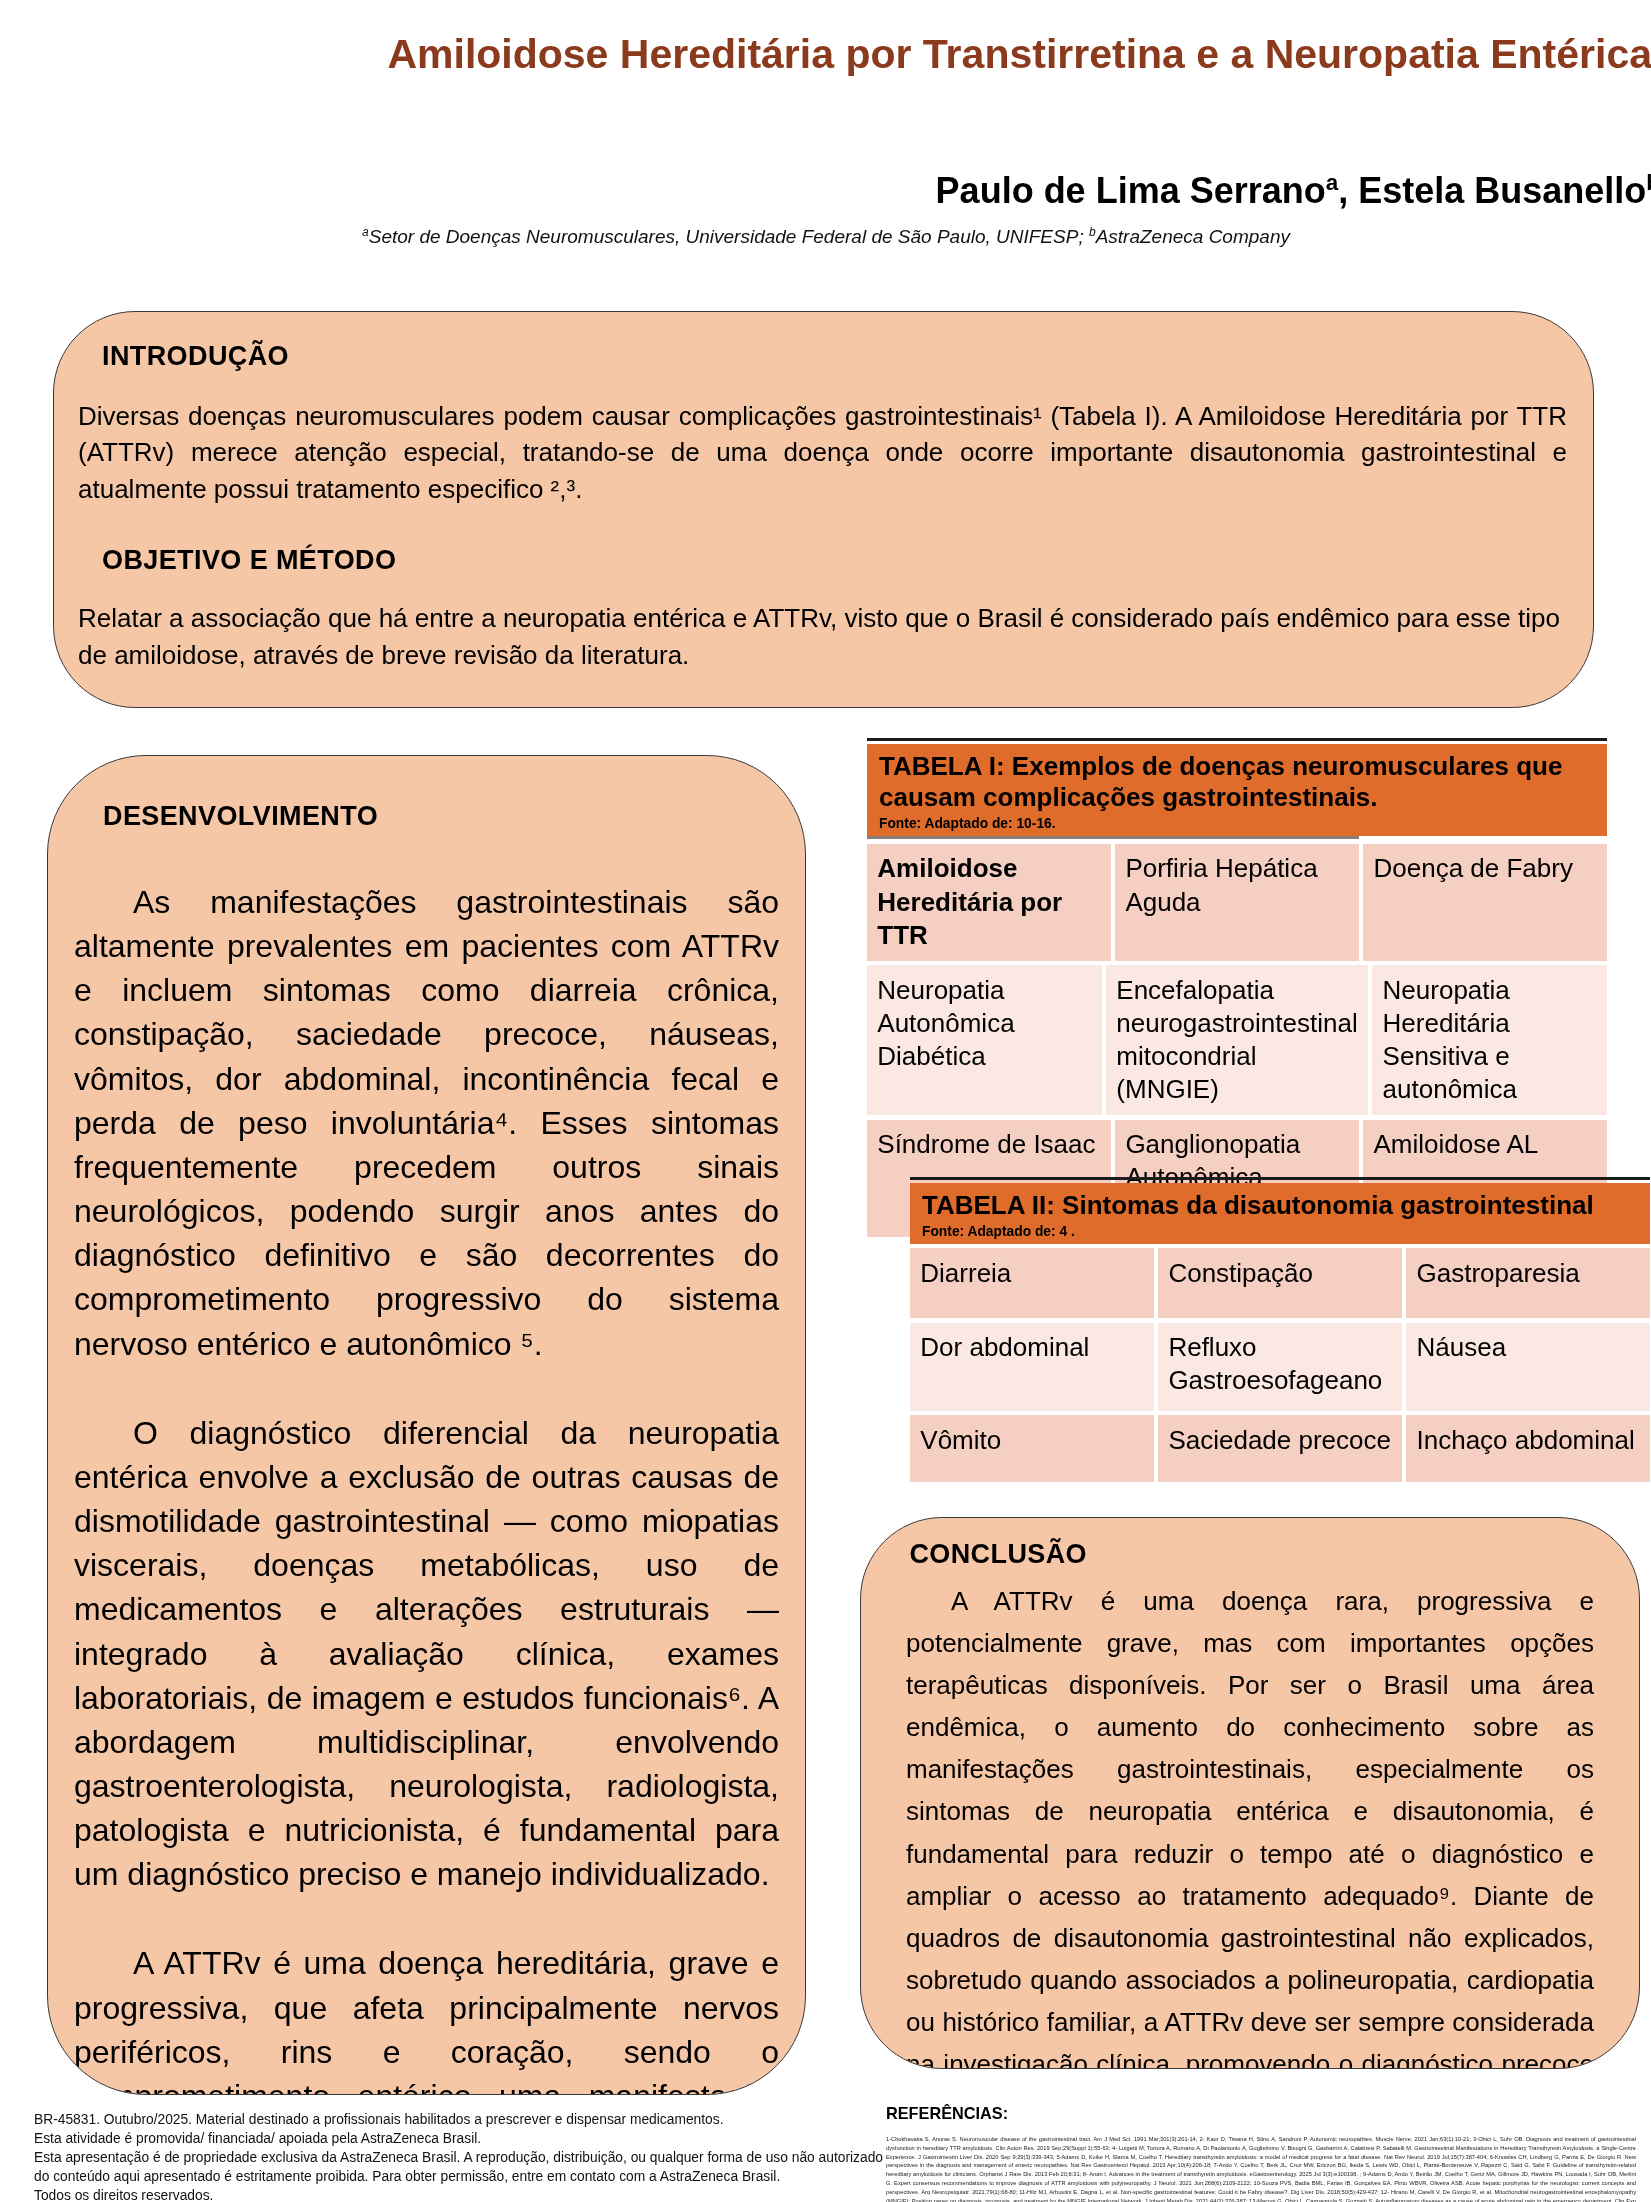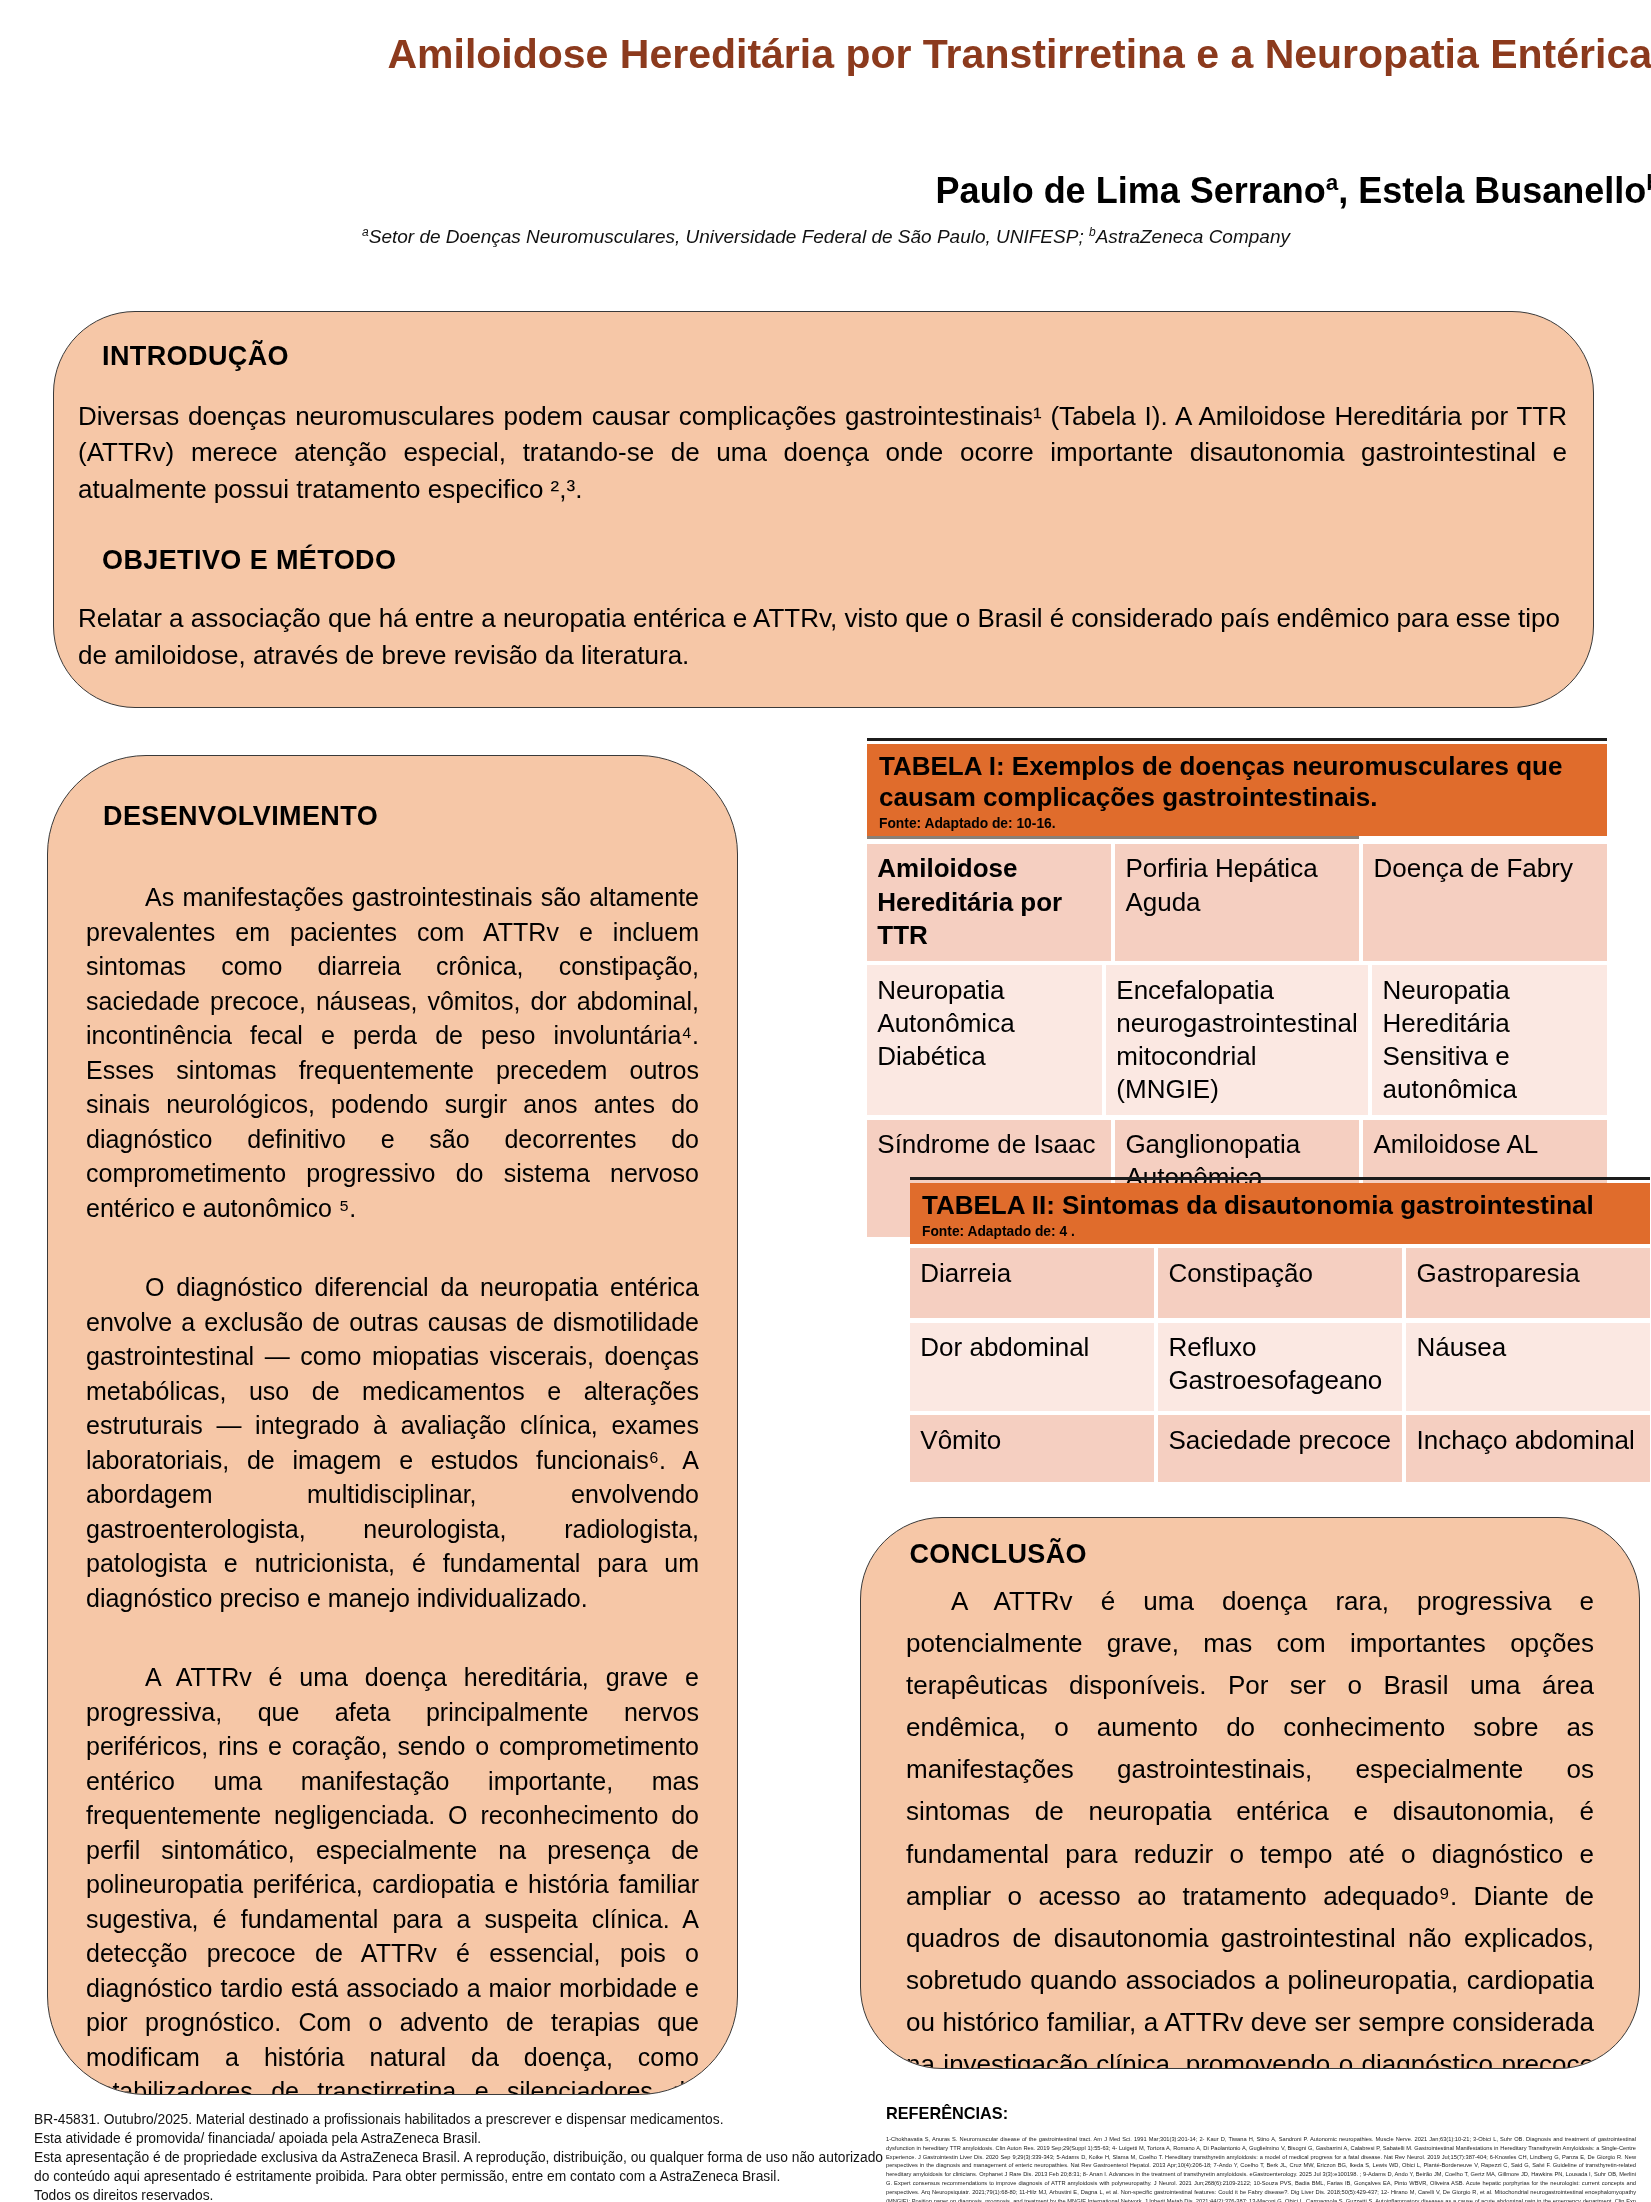--- a/index.html
+++ b/index.html
@@ -12,34 +12,34 @@
   .authors-line{position:absolute;top:170px;left:8px;width:100%;text-align:right;
     font-size:36px;font-weight:bold;color:#000;}
   .authors-line sup{font-size:22.4px;}
   .affiliation-line{position:absolute;top:225px;left:0;width:100%;text-align:center;
     font-style:italic;font-size:19px;color:#111;}
   .affiliation-line sup{font-size:12px;}
 
   
   .salmon-box{position:absolute;background:#F6C7A7;border:1.7px solid #3a3a3a;box-sizing:border-box;}
   #intro-box{left:53px;top:311px;width:1541px;height:397px;border-radius:82px;padding:29px 26px 0 24px;}
-  #dev-box{left:47px;top:755px;width:691px;height:1340px;border-radius:99px;padding:45px 26px 0 26px;overflow:hidden;}
+  #dev-box{left:47px;top:755px;width:759px;height:1340px;border-radius:99px;padding:45px 26px 0 26px;overflow:hidden;}
   #conclusion-box{left:860px;top:1517px;width:780px;height:552px;border-radius:82px;padding:20.6px 45px 0 45px;overflow:hidden;}
 
   .section-heading{font-size:27px;font-weight:bold;color:#000;letter-spacing:0.4px;}
   #intro-box .section-heading{margin-left:24px;}
   #dev-box .section-heading{margin-left:29px;}
   #conclusion-box .section-heading{margin-left:3.4px;}
 
   .body-text{font-size:26px;line-height:1.4;text-align:justify;color:#000;}
   #intro-body{margin-top:26px;}
   #objetivo-heading{margin-top:38px;}
   #objetivo-body{margin-top:24px;text-align:left;}
 
-  .dev-par{font-size:25px;line-height:1.38;text-align:justify;text-indent:59px;margin:12px;}
+  .dev-par{font-size:32px;line-height:1.38;text-align:justify;text-indent:59px;margin:0;}
   #dev-par-1{margin-top:48px;}
   #dev-par-2,#dev-par-3{margin-top:45px;}
 
   #conclusion-body{margin-top:10.3px;font-size:26px;line-height:1.62;text-align:justify;text-indent:45px;}
 
   
   .tbl{position:absolute;width:740px;}
   #table1{left:867px;top:738px;}
   #table2{left:867px;top:1177px;padding-left:43px;}
   .tbl-topline{height:2.6px;background:#1c1c1c;margin-bottom:3.4px;}

